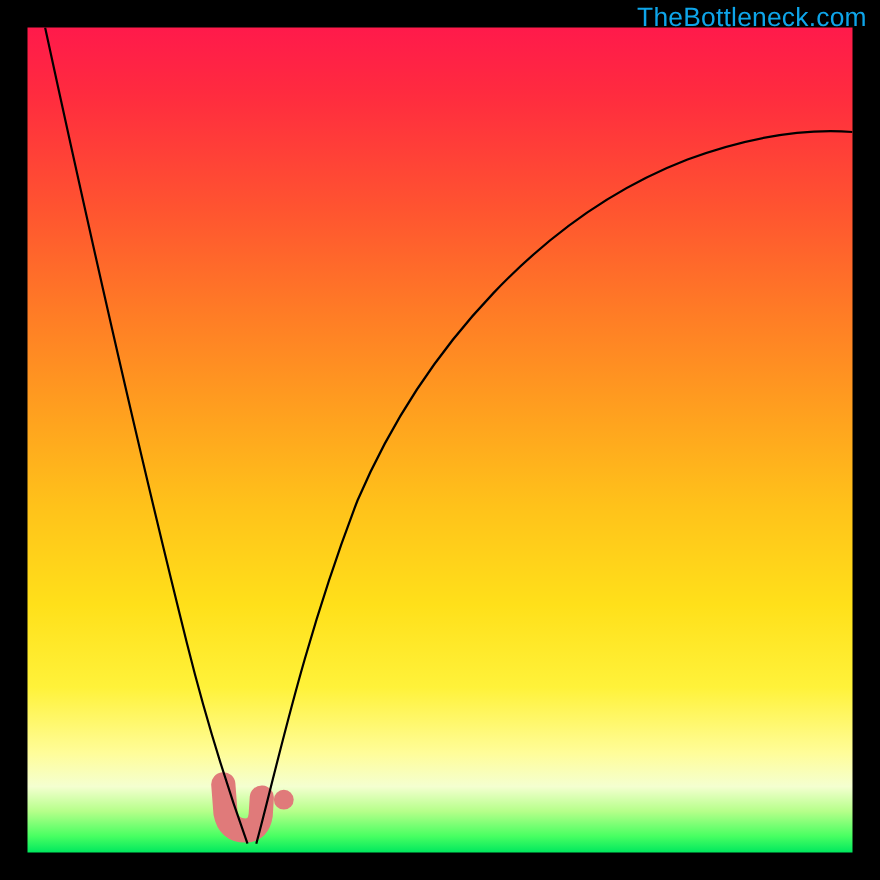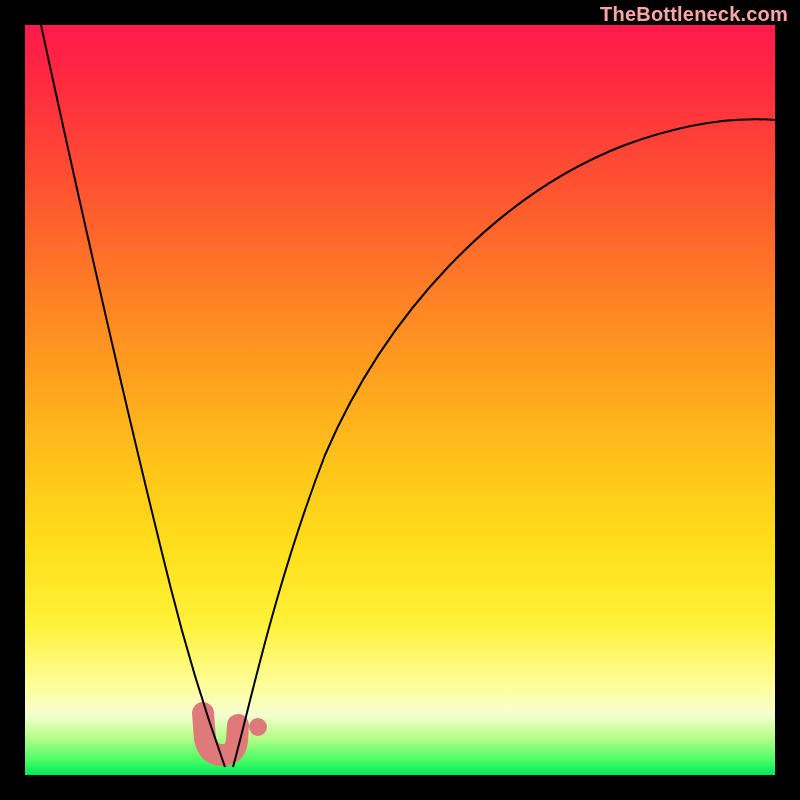--- a/index.html
+++ b/index.html
@@ -40,23 +40,23 @@
       #f4ffd0 92%,
       #b6ff8a 95%,
       #49ff62 98%,
       #00e85e 100%
     );
   }
   .watermark {
     position: absolute;
     top: 3px;
     right: 12px;
-    color: #fca5a5;
-    font-size: 20px;
-    font-weight: 700;
+    color: #0ea5e9;
+    font-size: 24px;
+    font-weight: 400;
     letter-spacing: 0.2px;
     z-index: 30;
   }
   svg.curves {
     position: absolute;
     left: 0;
     top: 0;
     width: 750px;
     height: 750px;
     z-index: 20;

